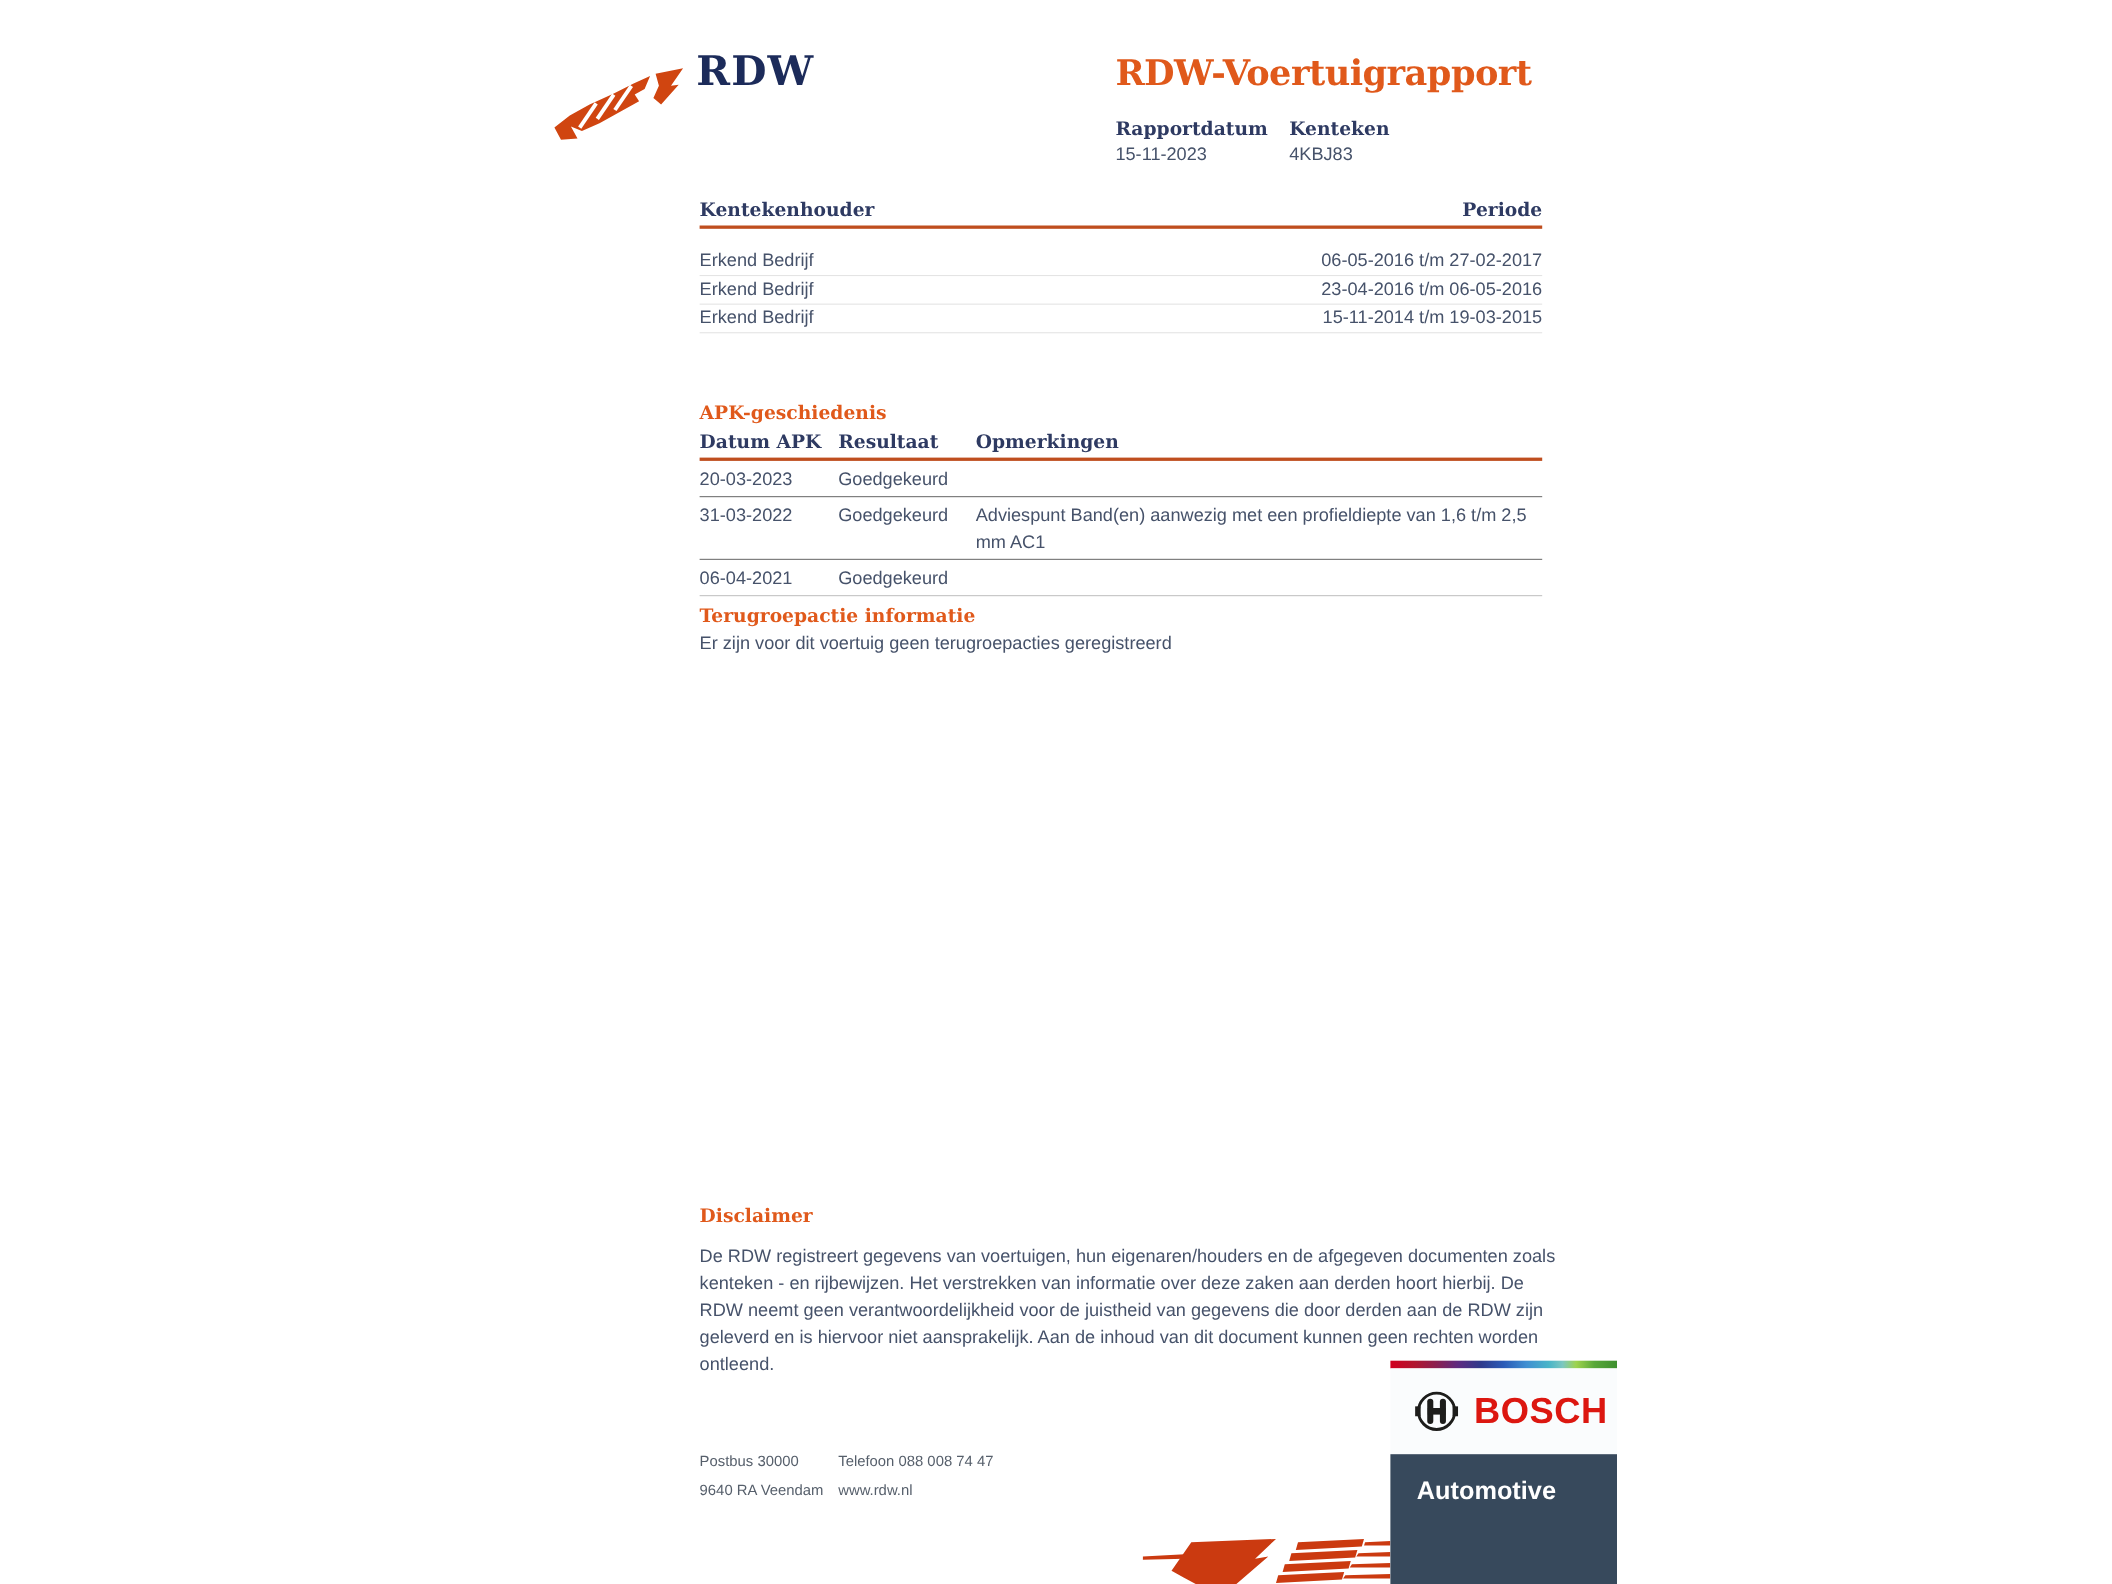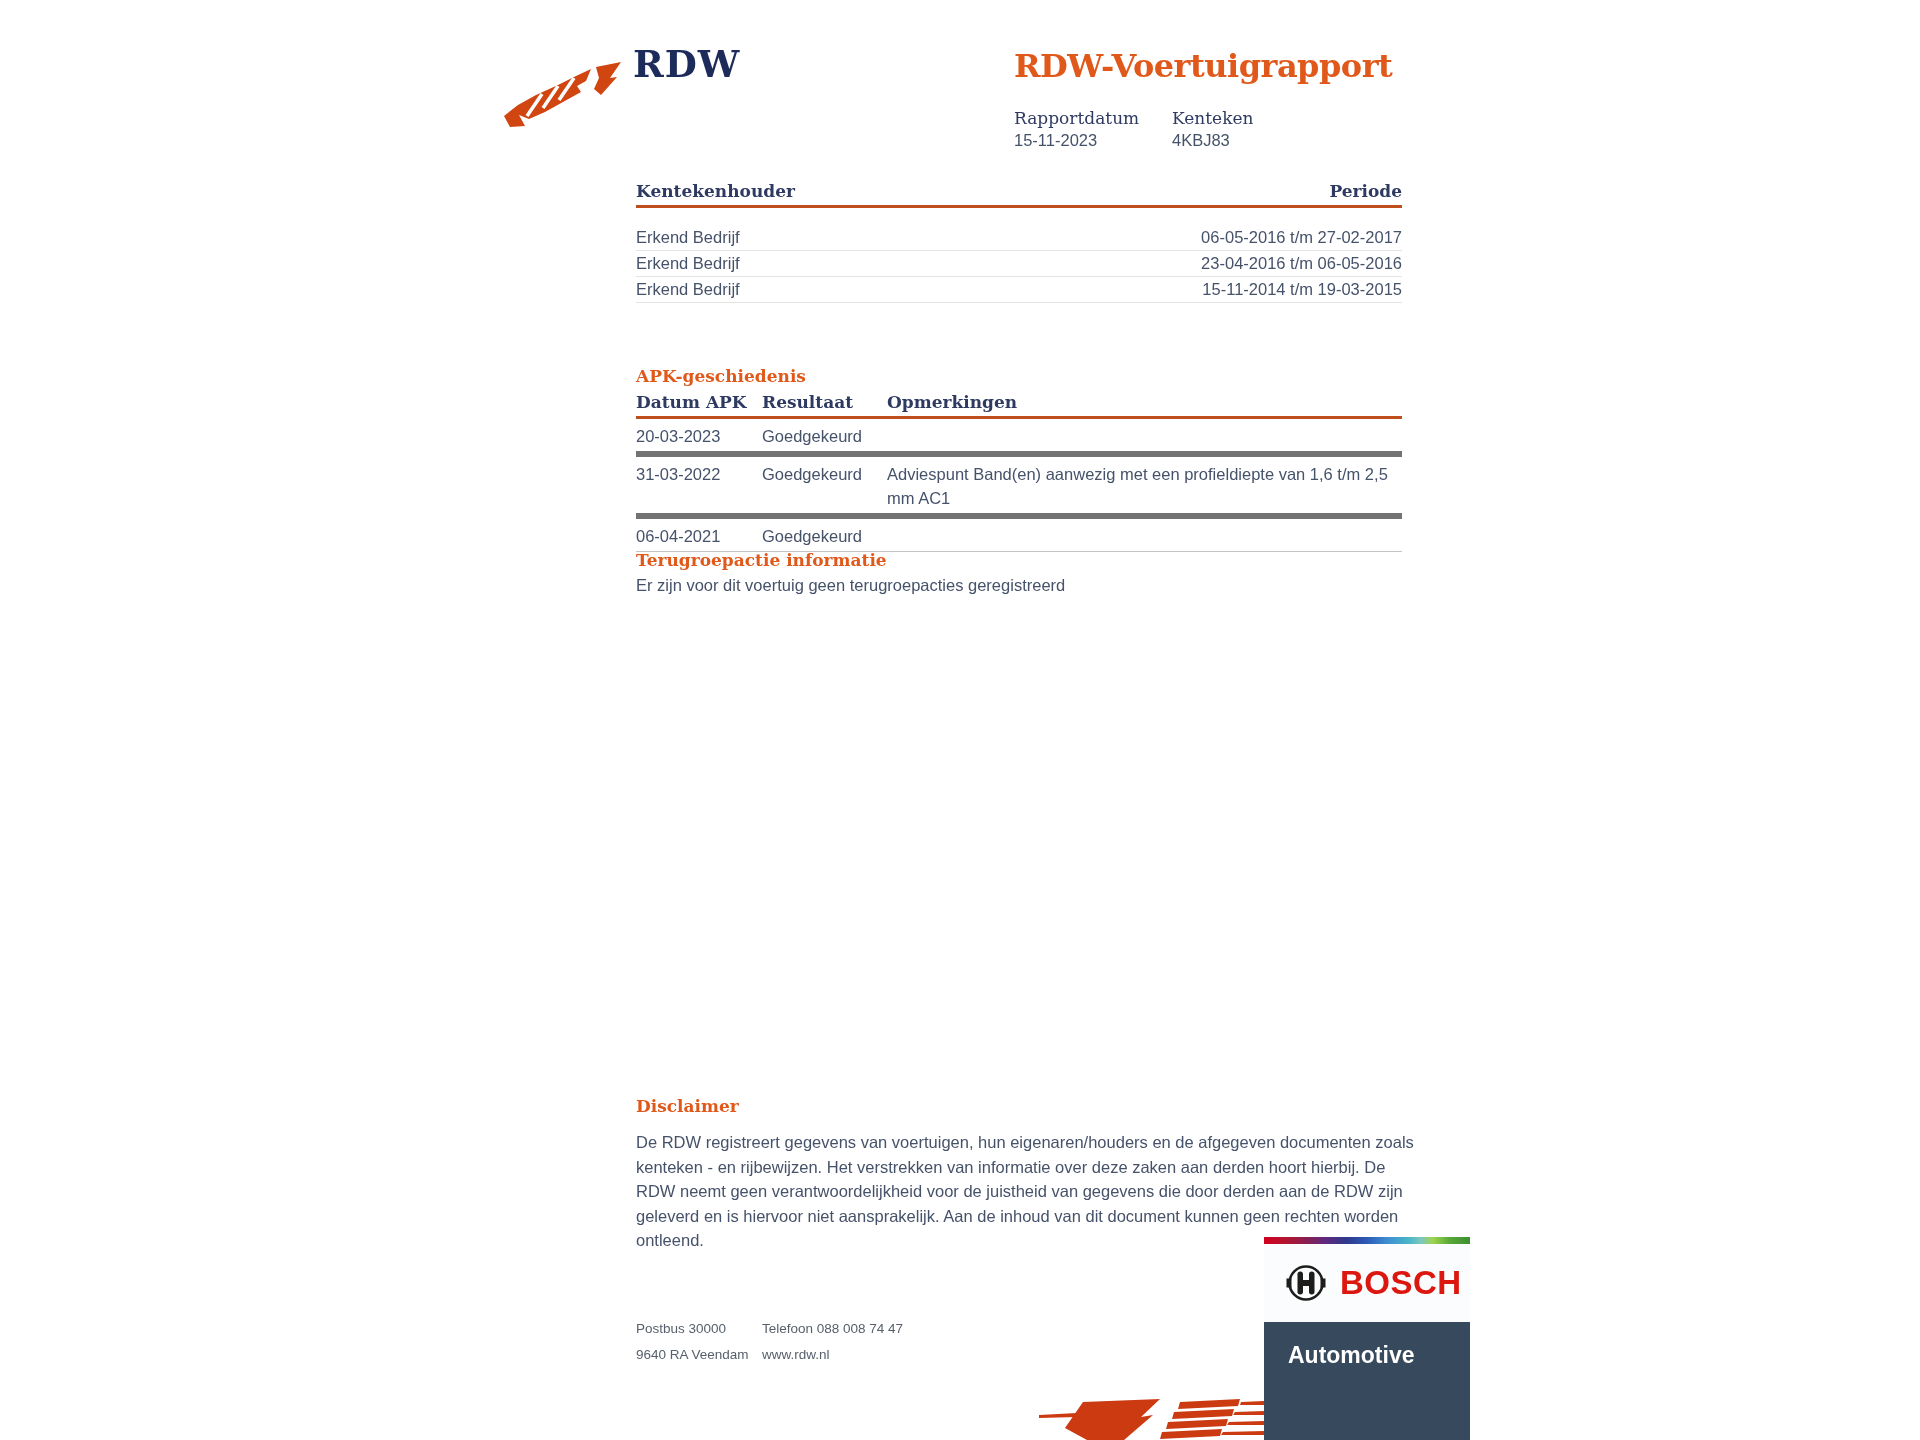--- a/index.html
+++ b/index.html
@@ -5,21 +5,21 @@
   html,body{margin:0;padding:0;background:#ffffff;}
   .page{position:relative;width:1920px;height:1440px;background:#ffffff;overflow:hidden;
         font-family:"Liberation Sans", sans-serif;padding-left:12px;}
   .abs{position:absolute;}
 
   
   .brand-text{font-family:"DejaVu Serif","Liberation Serif",serif;font-weight:bold;
         font-size:37px;color:#1c2b5a;letter-spacing:1px;}
   .doc-title{font-family:"DejaVu Serif","Liberation Serif",serif;font-weight:bold;
         font-size:32px;color:#e0591b;letter-spacing:-0.5px;}
-  .meta-label{font-family:"DejaVu Serif","Liberation Serif",serif;font-weight:normal;
+  .meta-label{font-family:"DejaVu Serif","Liberation Serif",serif;font-weight:bold;
         font-size:17px;color:#2e3a62;}
   .meta-value{font-size:16.5px;color:#46526a;}
 
   
   .serif-head{font-family:"DejaVu Serif","Liberation Serif",serif;font-weight:bold;
         font-size:17px;color:#2e3a62;}
   .orange-head{font-family:"DejaVu Serif","Liberation Serif",serif;font-weight:bold;
         font-size:17px;color:#e0591b;}
   .body-text{font-size:16.5px;color:#46526a;}
 
@@ -29,21 +29,21 @@
   .holders{width:766px;}
   .holders-head{display:flex;justify-content:space-between;align-items:flex-end;}
   .holders-rows{margin-top:17px;}
   .h-row{display:flex;justify-content:space-between;height:20px;padding:3px 0 2px;
         border-bottom:1px solid #e4e4e4;font-size:16.5px;color:#46526a;}
 
   
   .apk{width:766px;}
   .apk-cols{display:flex;}
   .apk-c1{width:126px;} .apk-c2{width:125px;} .apk-c3{width:515px;}
-  .apk-row{display:flex;padding:5px 0 3px;border-bottom:6px solid #737373;
+  .apk-row{display:flex;padding:5px 0 3px;border-bottom:1px solid #737373;
         font-size:16.5px;color:#46526a;line-height:24px;}
   .apk-row:last-child{border-bottom:1px solid #c4c4c4;}
 
   
   .footer-text{font-size:13.5px;color:#565f6b;line-height:26px;}
 
   
   .partner{width:206px;}
   .partner-stripe{height:7px;
      background:linear-gradient(to right,

